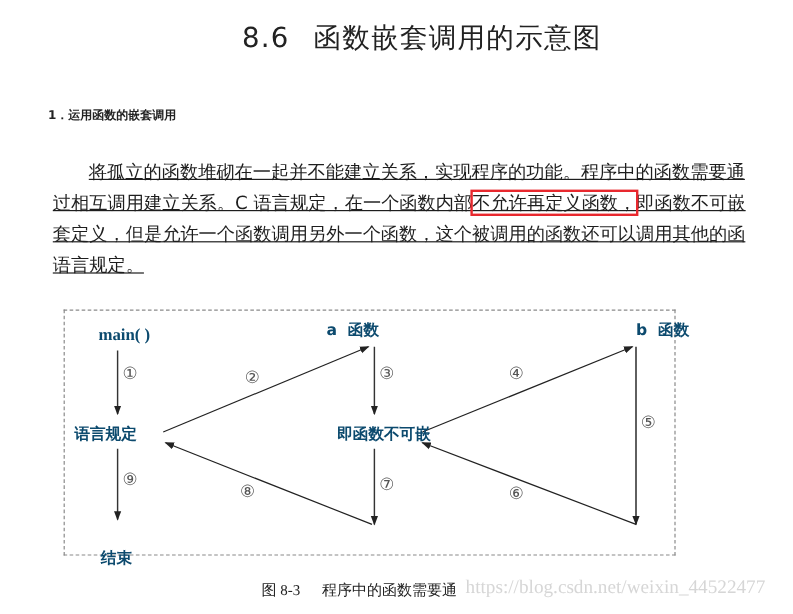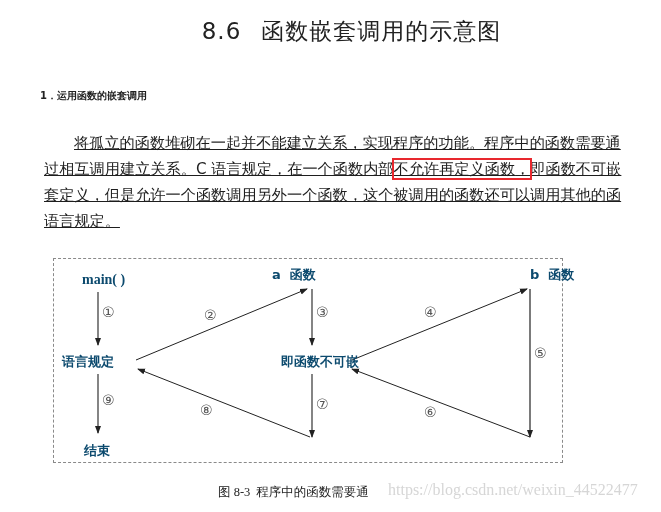--- a/index.html
+++ b/index.html
@@ -94,21 +94,21 @@
     .caption {
       position: absolute;
       left: 218px;
       top: 484px;
       font-size: 12.5px;
       color: #222;
       white-space: nowrap;
     }
     .caption .fig-num {
       font-family: "Liberation Serif", serif;
-      margin-right: 6px;
+      margin-right: 18px;
     }
     .watermark {
       position: absolute;
       left: 388px;
       top: 481px;
       font-family: Liberation Serif, serif;
       font-size: 16px;
       color: rgba(200,200,200,0.75);
       white-space: nowrap;
     }
@@ -151,21 +151,21 @@
 
     <line x1="258" y1="115" x2="258" y2="178" stroke="#333" stroke-width="1.2" marker-end="url(#ah)"></line>
 
     <line x1="256" y1="178" x2="84" y2="110" stroke="#222" stroke-width="1" marker-end="url(#ah)"></line>
 
     <line x1="44" y1="115" x2="44" y2="174" stroke="#333" stroke-width="1.2" marker-end="url(#ah)"></line>
   </svg>
 
   <span class="node-label serif" style="left:28px;top:13px;font-size:14px;">main( )</span>
   <span class="node-label" style="left:8px;top:94px;">语言规定</span>
-  <span class="node-label" style="left:30px;top:183px;">结束</span>
+  <span class="node-label" style="left:30px;top:197px;">结束</span>
   <span class="node-label" style="left:218px;top:7px;white-space:pre;">a  函数</span>
   <span class="node-label" style="left:227px;top:94px;">即函数不可嵌</span>
   <span class="node-label" style="left:476px;top:7px;white-space:pre;">b  函数</span>
 
   <span class="step-label" style="left:48px;top:45px;">①</span>
   <span class="step-label" style="left:150px;top:48px;">②</span>
   <span class="step-label" style="left:262px;top:45px;">③</span>
   <span class="step-label" style="left:370px;top:45px;">④</span>
   <span class="step-label" style="left:480px;top:86px;">⑤</span>
   <span class="step-label" style="left:370px;top:145px;">⑥</span>

